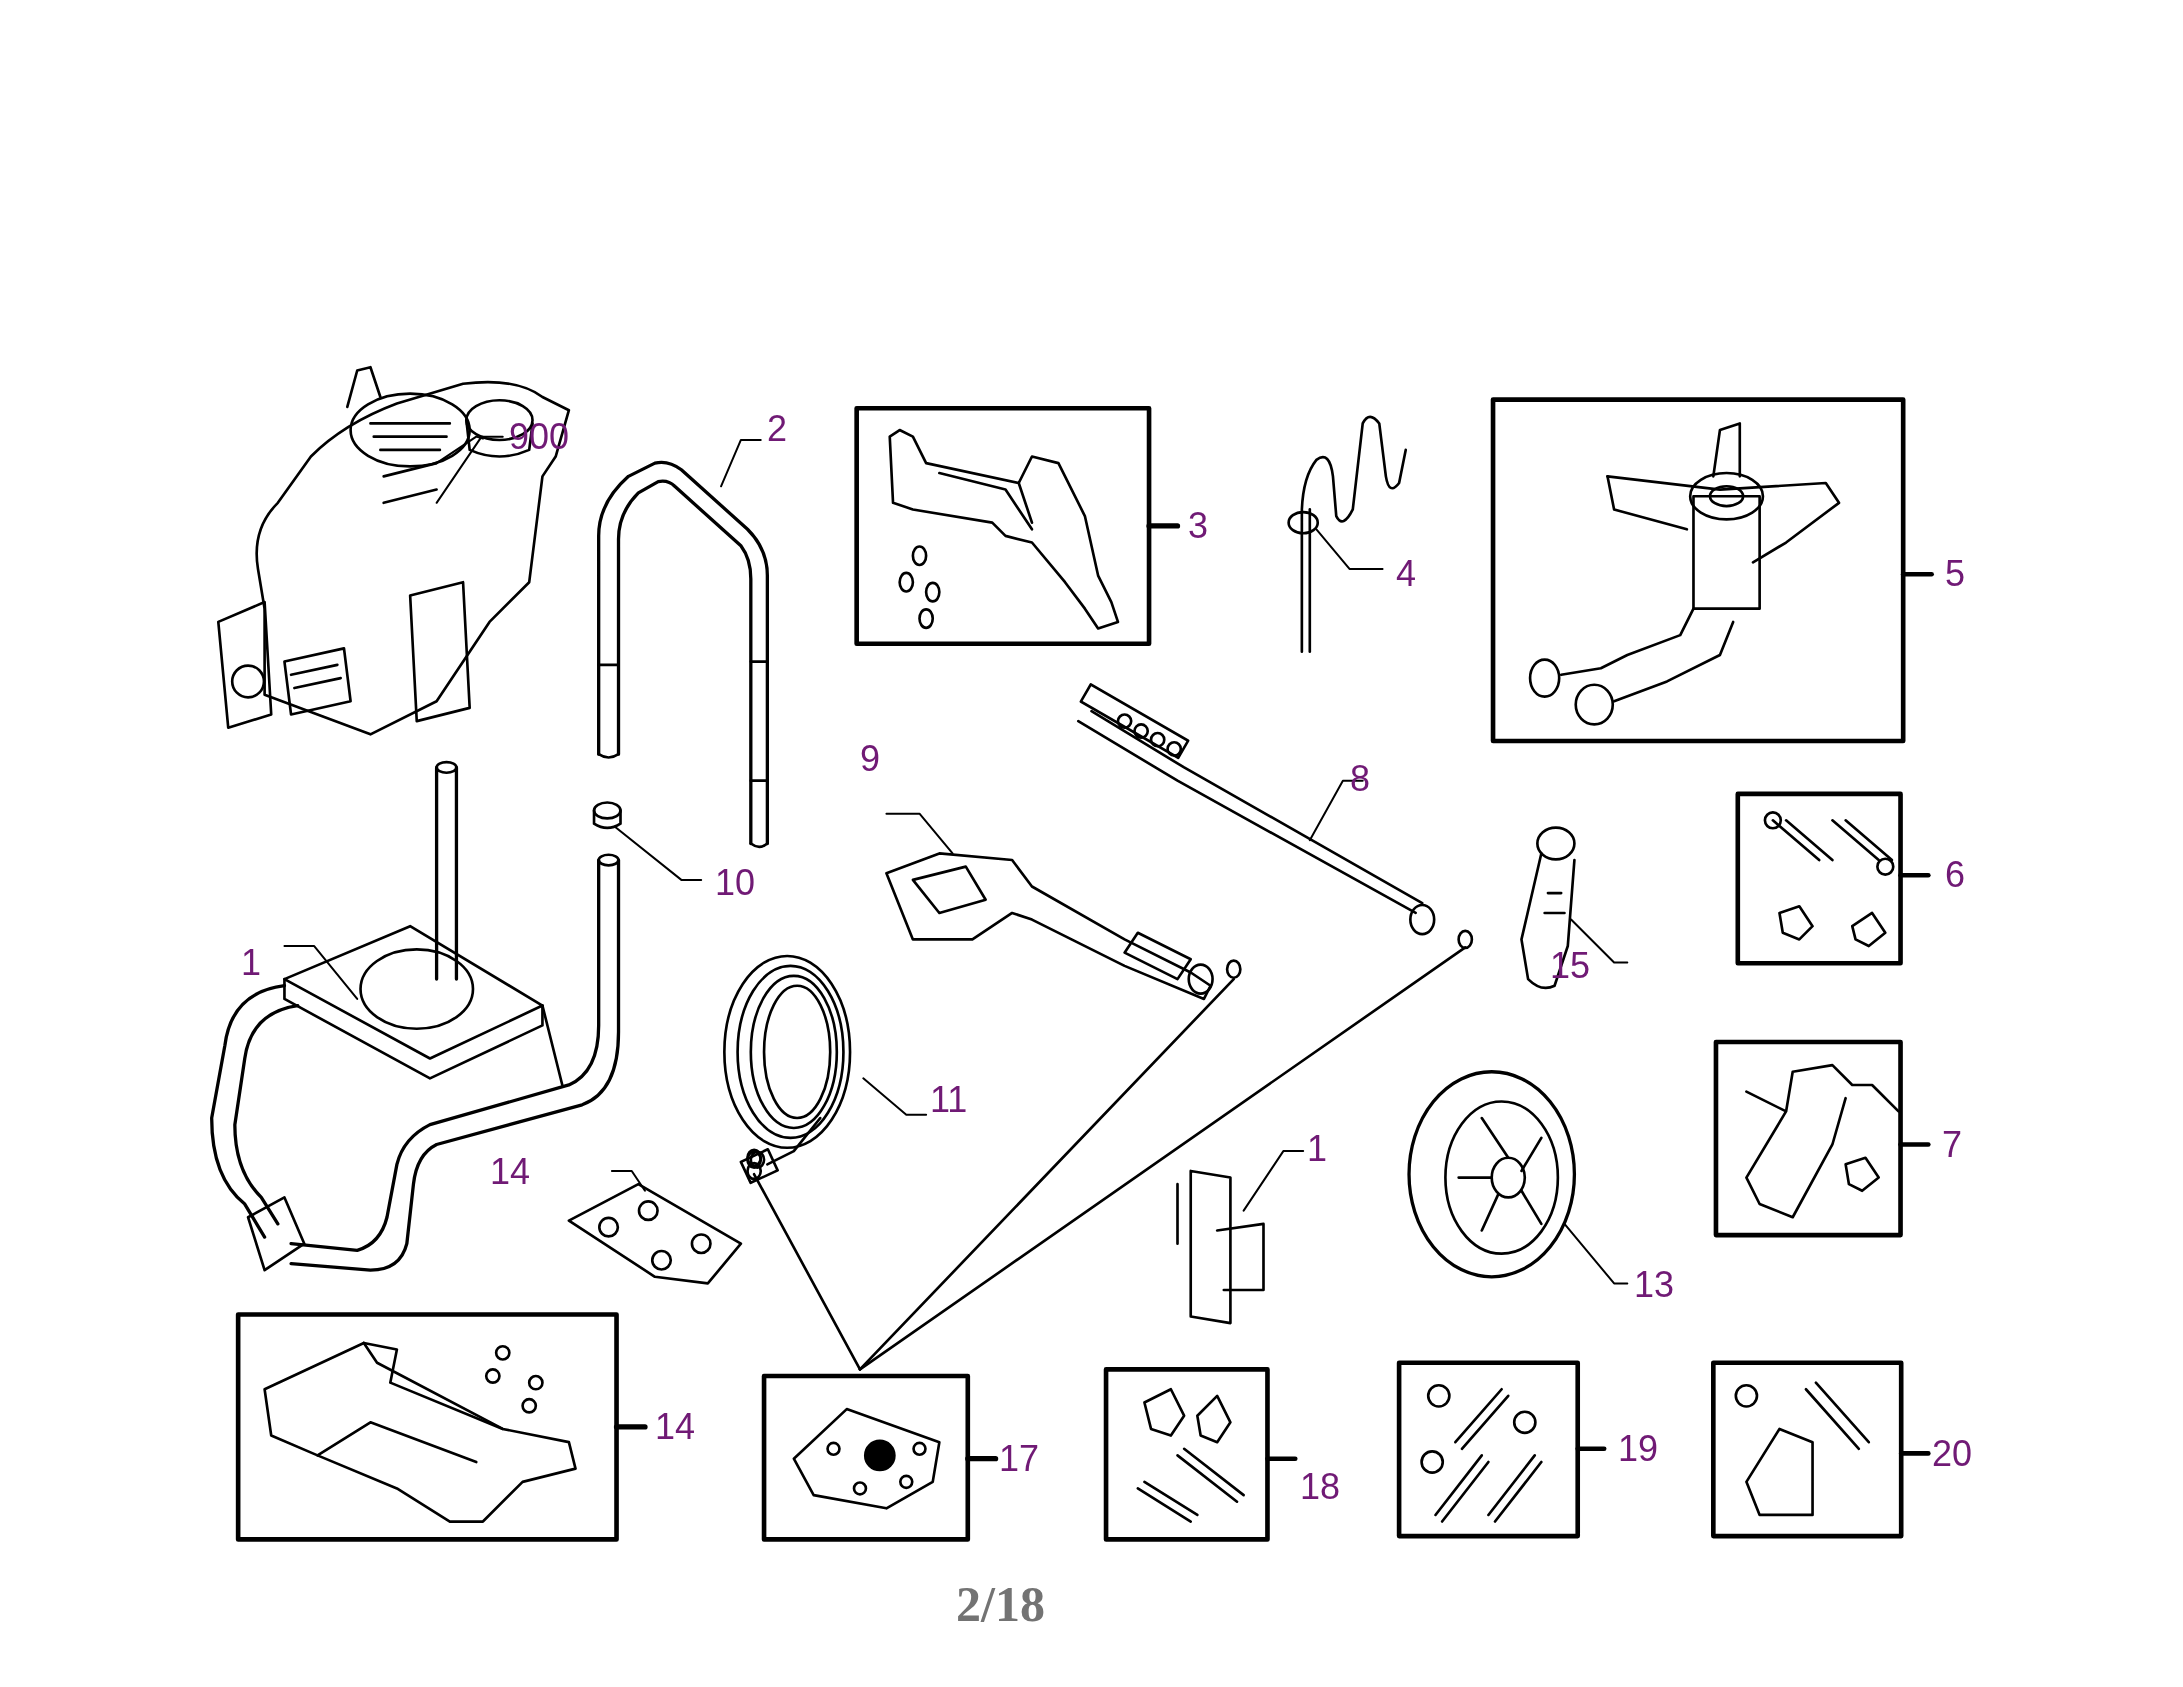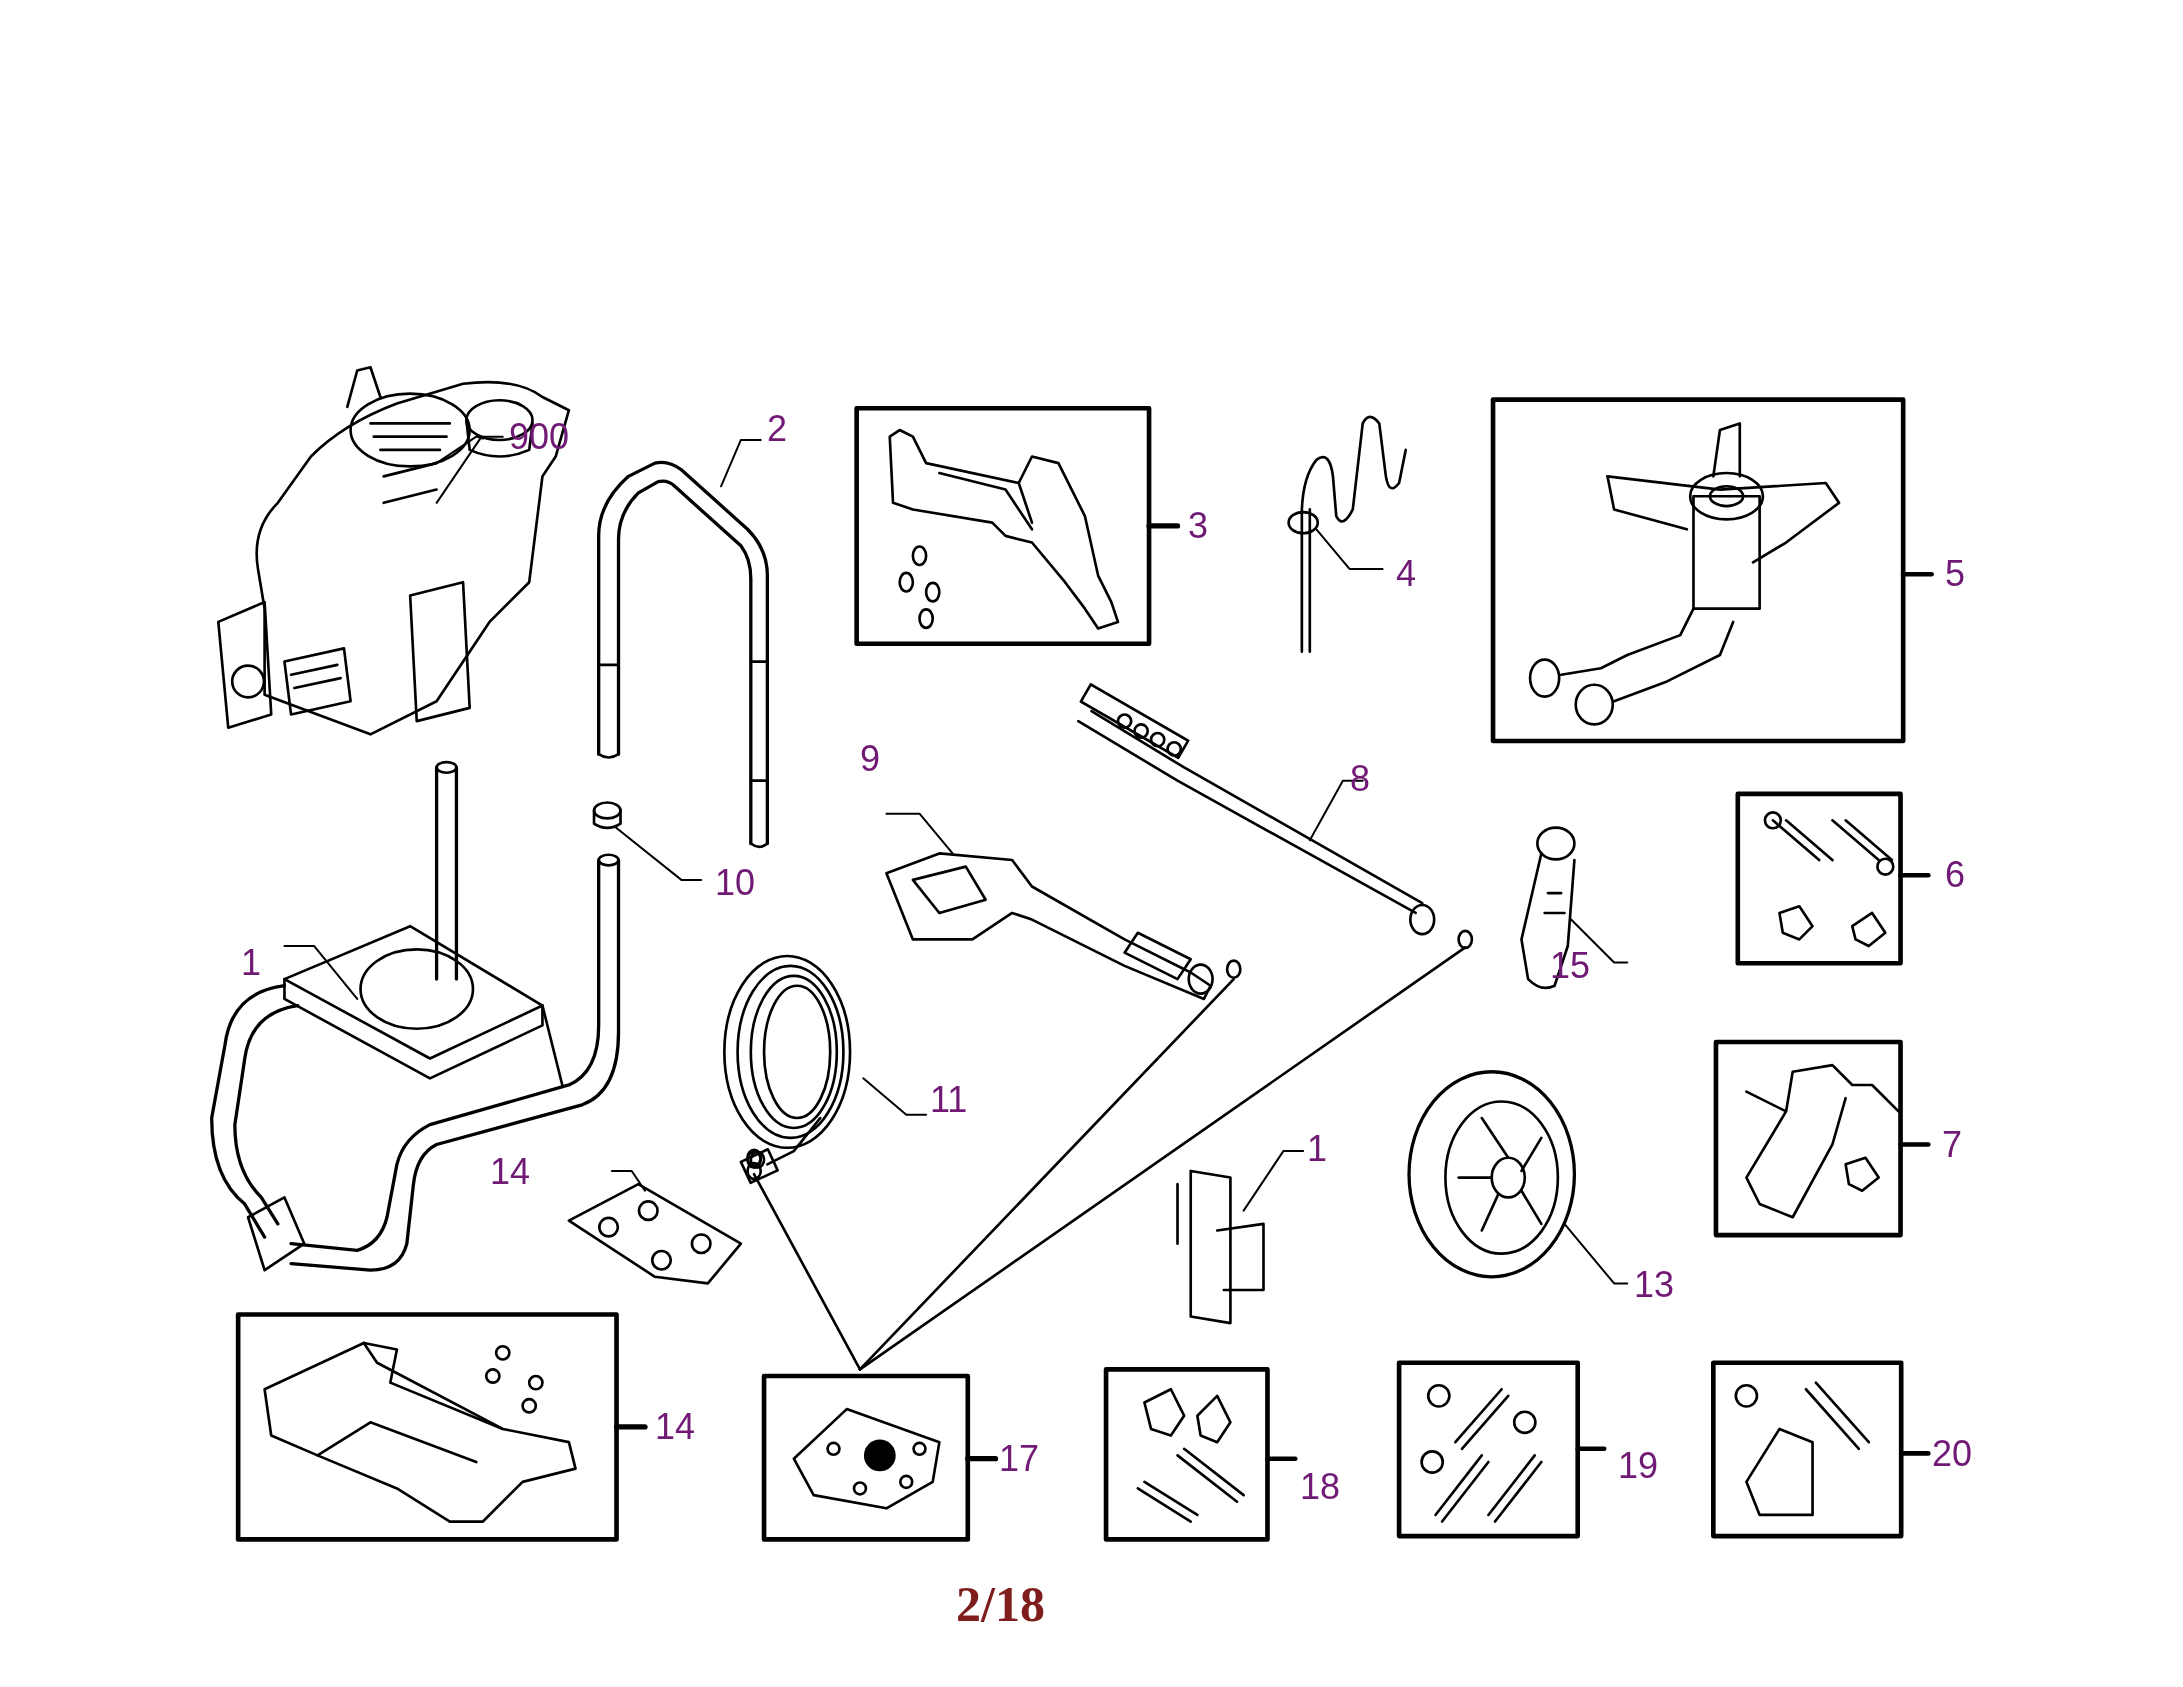--- a/index.html
+++ b/index.html
@@ -1,19 +1,19 @@
 <!DOCTYPE html>
 <html style="font-size:10.6px"><head>
 <meta charset="utf-8">
 <style>
   html, body { margin:0; padding:0; background:#ffffff; }
   body { width:2183px; height:1687px; position:relative; overflow:hidden; font-family:"Liberation Sans", sans-serif; color:#000; }
   #art { position:absolute; left:0; top:0; width:2183px; height:1687px; }
   .lbl { position:absolute; font-family:"Liberation Sans", sans-serif; font-size:36px; line-height:1; color:#701a75; white-space:nowrap; transform:translate(0,-50%); }
-  .pg { position:absolute; font-family:"Liberation Serif", serif; font-weight:bold; font-size:50px; color:#7f1d1d; left:956px; top:1575px; }
+  .pg { position:absolute; font-family:"Liberation Serif", serif; font-weight:bold; font-size:50px; color:#737373; left:956px; top:1575px; }
 </style>
 </head>
 <body>
 
 <svg id="art" viewBox="0 0 3300 2550" xmlns="http://www.w3.org/2000/svg" fill="none" stroke="#000" stroke-width="4" stroke-linejoin="round" stroke-linecap="round">
 
   <g>
     <path d="M400 920 L390 860 Q380 800 420 760 L470 690 Q520 640 600 610 L700 580 Q780 570 820 600 L860 620 L840 690 L820 720 L800 880 L740 940 L660 1060 L560 1110 L480 1080 L400 1050 Z"></path>
     <ellipse cx="620" cy="650" rx="90" ry="55"></ellipse>
     <path d="M560 640 L680 640 M565 660 L675 660 M575 680 L665 680"></path>
@@ -246,17 +246,17 @@
 <div class="lbl" style="left:860px; top:759px;">9</div>
 <div class="lbl" style="left:715px; top:883px;">10</div>
 <div class="lbl" style="left:930px; top:1100px;">11</div>
 <div class="lbl" style="left:1307px; top:1149px;">1</div>
 <div class="lbl" style="left:1634px; top:1285px;">13</div>
 <div class="lbl" style="left:490px;  top:1172px;">14</div>
 <div class="lbl" style="left:1550px; top:966px;">15</div>
 <div class="lbl" style="left:655px;  top:1427px;">14</div>
 <div class="lbl" style="left:999px; top:1459px;">17</div>
 <div class="lbl" style="left:1300px; top:1459px;margin-top:28px;">18</div>
-<div class="lbl" style="left:1618px; top:1449px;margin-top:17px;">19</div>
+<div class="lbl" style="left:1618px; top:1449px;">19</div>
 <div class="lbl" style="left:1932px; top:1454px;">20</div>
 
 <div class="pg">2/18</div>
 
 
 </body></html>

